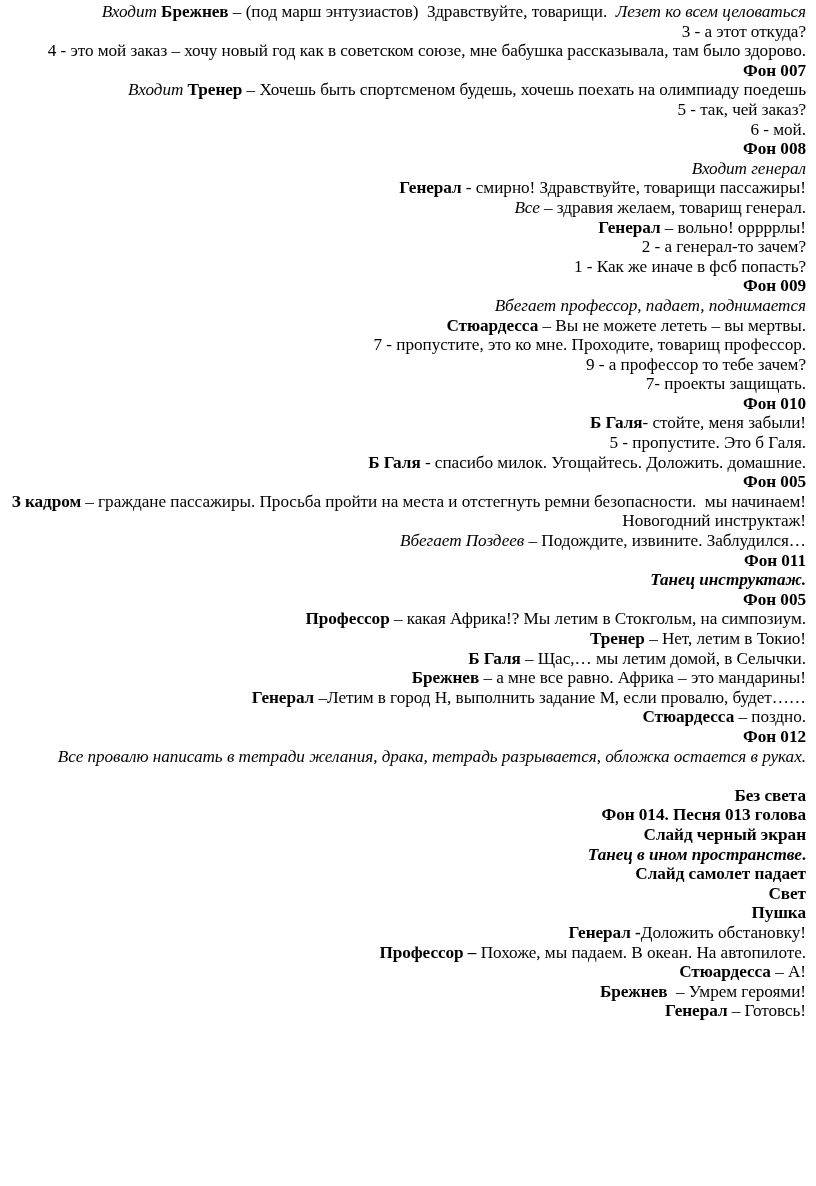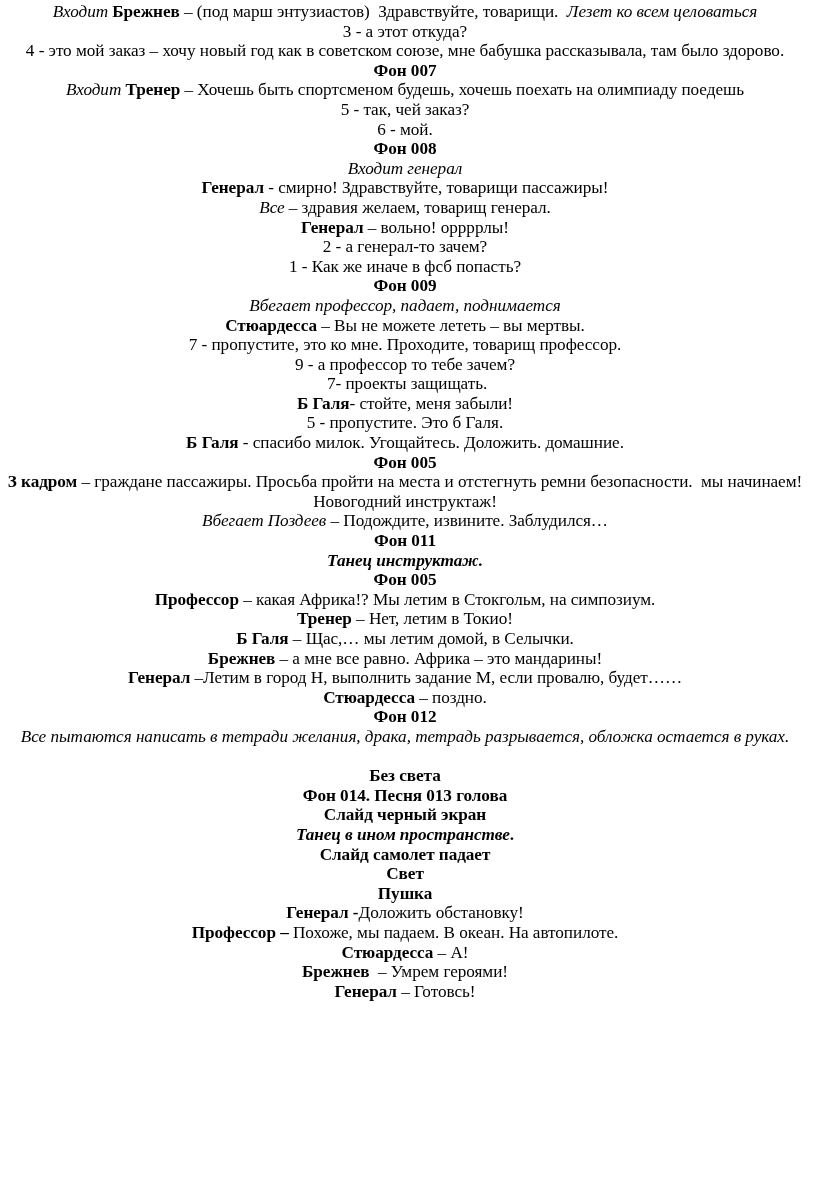--- a/index.html
+++ b/index.html
@@ -19,21 +19,21 @@
     height: 1186px;
     box-sizing: border-box;
     padding: 2px 10px 0 4px;
     position: relative;
   }
   .ln {
     font-size: 17.2px;
     line-height: 19.6px;
     margin: 0;
     padding: 0;
-    text-align: center;
+    text-align: right;
     white-space: pre-wrap;
     word-wrap: break-word;
     letter-spacing: -0.05px;
   }
   .ctr { }
   .b  { font-weight: bold; }
   .i  { font-style: italic; }
   .bi { font-weight: bold; font-style: italic; }
   .spacer { height: 19.6px; }
 </style>
@@ -55,37 +55,38 @@
       <div class="ln"><span class="i">Все</span><span> – здравия желаем, товарищ генерал.</span></div>
       <div class="ln"><span class="b">Генерал</span><span> – вольно! оррррлы!</span></div>
       <div class="ln"><span>2 - а генерал-то зачем?</span></div>
       <div class="ln"><span>1 - Как же иначе в фсб попасть?</span></div>
       <div class="ln ctr"><span class="b">Фон 009</span></div>
       <div class="ln ctr"><span class="i">Вбегает профессор, падает, поднимается</span></div>
       <div class="ln"><span class="b">Стюардесса</span><span> – Вы не можете лететь – вы мертвы.</span></div>
       <div class="ln"><span>7 - пропустите, это ко мне. Проходите, товарищ профессор.</span></div>
       <div class="ln"><span>9 - а профессор то тебе зачем?</span></div>
       <div class="ln"><span> 7- проекты защищать.</span></div>
+      <div class="ln ctr"><span class="b">Фон 010</span></div>
       <div class="ln"><span class="b">Б Галя</span><span>- стойте, меня забыли!</span></div>
       <div class="ln"><span>5 - пропустите. Это б Галя.</span></div>
       <div class="ln"><span class="b">Б Галя</span><span> - спасибо милок. Угощайтесь. Доложить. домашние.</span></div>
       <div class="ln ctr"><span class="b">Фон 005</span></div>
       <div class="ln"><span class="b">З кадром</span><span> – граждане пассажиры. Просьба пройти на места и отстегнуть ремни безопасности.  мы начинаем! Новогодний инструктаж!</span></div>
       <div class="ln"><span class="i">Вбегает Поздеев</span><span> – Подождите, извините. Заблудился…</span></div>
       <div class="ln ctr"><span class="b">Фон 011</span></div>
       <div class="ln ctr"><span class="bi">Танец инструктаж.</span></div>
       <div class="ln ctr"><span class="b">Фон 005</span></div>
       <div class="ln"><span class="b">Профессор</span><span> – какая Африка!? Мы летим в Стокгольм, на симпозиум.</span></div>
       <div class="ln"><span class="b">Тренер</span><span> – Нет, летим в Токио!</span></div>
       <div class="ln"><span class="b">Б Галя</span><span> – Щас,… мы летим домой, в Селычки.</span></div>
       <div class="ln"><span class="b">Брежнев</span><span> – а мне все равно. Африка – это мандарины!</span></div>
       <div class="ln"><span class="b">Генерал</span><span> –Летим в город Н, выполнить задание М, если провалю, будет……</span></div>
       <div class="ln"><span class="b">Стюардесса</span><span> – поздно.</span></div>
       <div class="ln ctr"><span class="b">Фон 012</span></div>
-      <div class="ln"><span class="i">Все пытаются написать в тетради желания, драка, тетрадь разрывается, обложка остается в руках.</span></div>
+      <div class="ln"><span class="i">Все провалю написать в тетради желания, драка, тетрадь разрывается, обложка остается в руках.</span></div>
       <div class="spacer"></div>
       <div class="ln ctr"><span class="b">Без света</span></div>
       <div class="ln ctr"><span class="b">Фон 014. Песня 013 голова</span></div>
       <div class="ln ctr"><span class="b">Слайд черный экран</span></div>
       <div class="ln ctr"><span class="bi">Танец в ином пространстве</span><span class="b">.</span></div>
       <div class="ln ctr"><span class="b">Слайд самолет падает</span></div>
       <div class="ln ctr"><span class="b">Свет</span></div>
       <div class="ln ctr"><span class="b">Пушка</span></div>
       <div class="ln"><span class="b">Генерал -</span><span>Доложить обстановку!</span></div>
       <div class="ln"><span class="b">Профессор –</span><span> Похоже, мы падаем. В океан. На автопилоте.</span></div>

